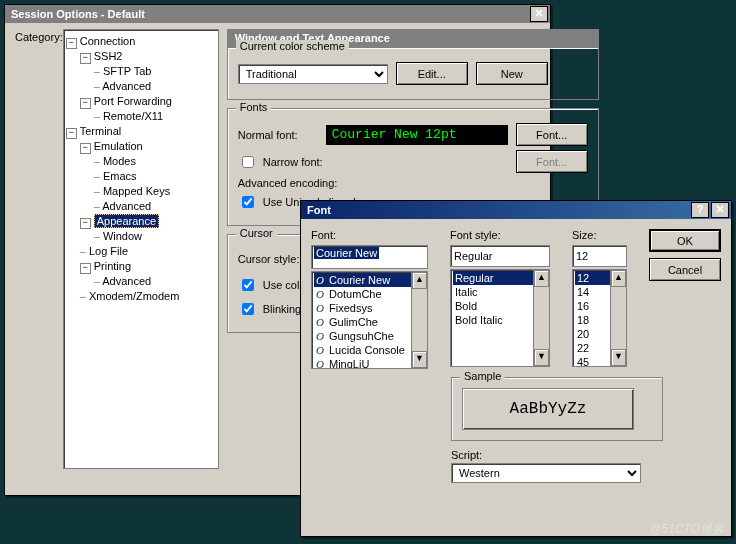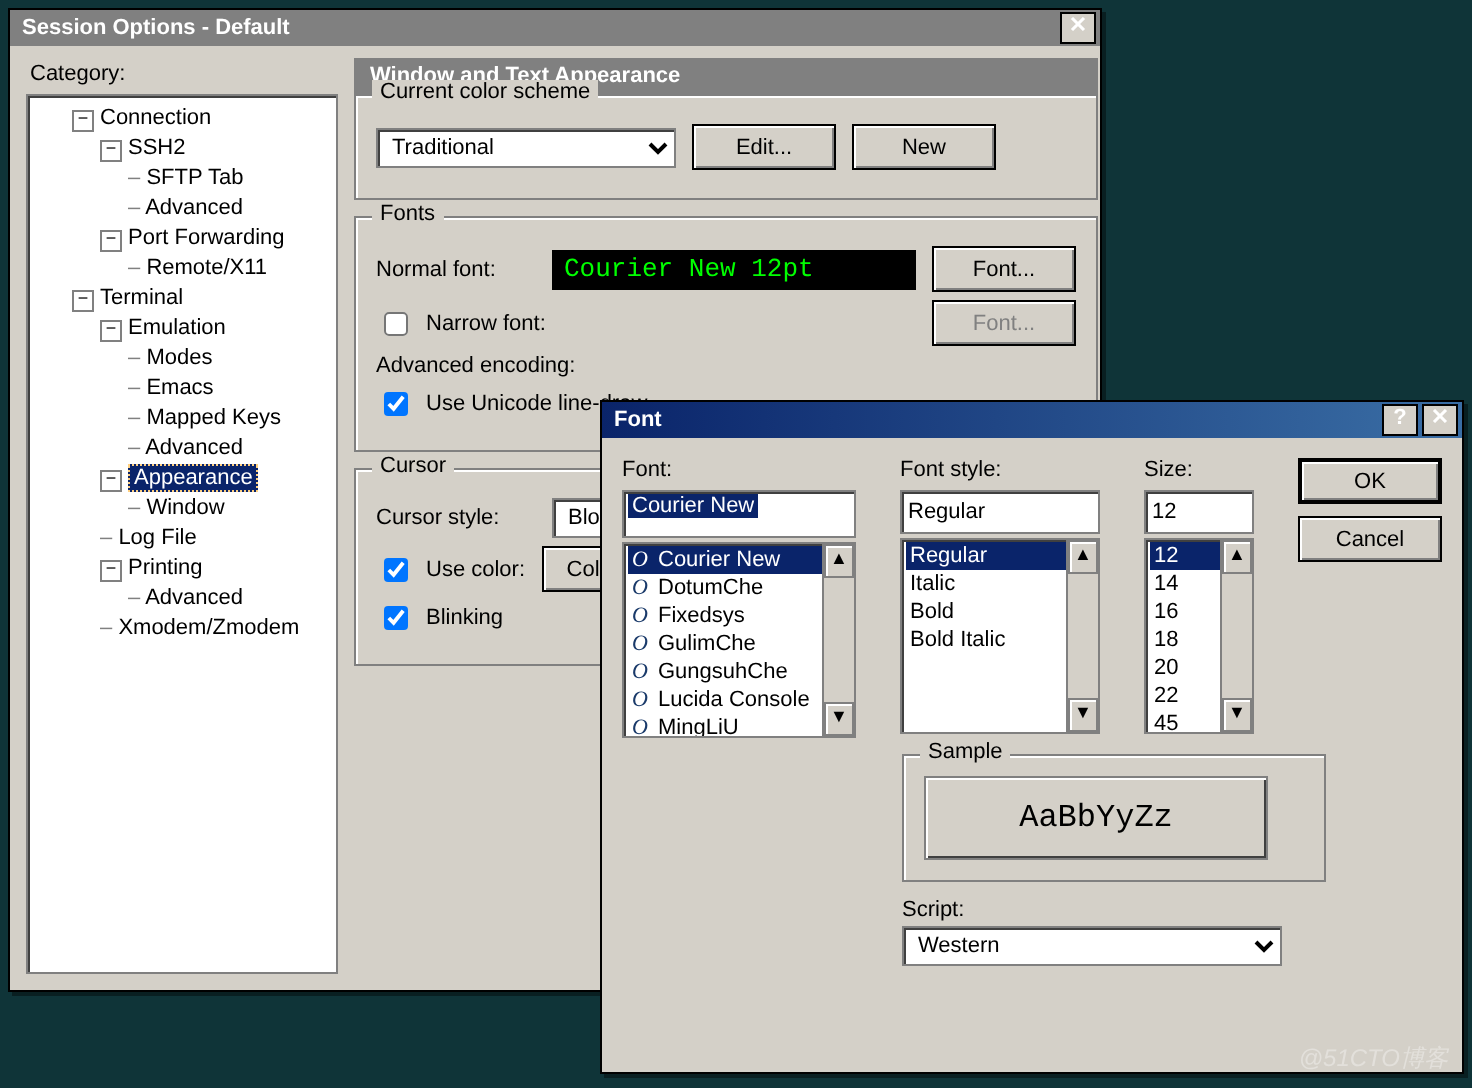--- a/index.html
+++ b/index.html
@@ -21,21 +21,21 @@
   .cb { display:inline-flex; align-items:center; gap:6px; }
   .cb input { width:12px; height:12px; }
   .group { border:1px solid #808080; box-shadow: inset 1px 1px 0 #fff; position:relative; padding:10px 10px 10px 10px; margin:0; }
   .group > .legend { position:absolute; top:-8px; left:8px; background:#d4d0c8; padding:0 4px; }
   .panelheader { background:#808080; color:#fff; font-weight:bold; padding:3px 8px; }
   
   #win-opts { left:4px; top:4px; width:545px; height:490px; }
   #win-opts .body { display:flex; padding:6px 8px 8px 8px; gap:8px; }
   #win-opts .cat-label { padding:2px 0 4px 2px; }
   .tree { width:150px; height:430px; background:#fff; border:1px solid #808080; box-shadow: inset 1px 1px 0 #404040; overflow:hidden; padding:4px 2px; font-size:11px; }
-  .tree .node { white-space:nowrap; line-height:15px;padding-left:20px; }
+  .tree .node { white-space:nowrap; line-height:15px; }
   .tree .spacer { display:inline-block; }
   .tree .tw { display:inline-block; width:9px; height:9px; border:1px solid #808080; text-align:center; line-height:7px; font-size:9px; margin-right:3px; background:#fff; }
   .tree .leaf-dash { color:#808080; }
   .tree .sel { background:#0a246a; color:#fff; border:1px dotted #ffd080; padding:0 2px; }
   .right { flex:1; }
   .right .section { margin-bottom:8px; }
   .row { display:flex; align-items:center; gap:8px; margin:4px 0; }
   .font-preview { width:170px; height:20px; background:#000; color:#00ff00; font-family:"Courier New",monospace; font-size:13px; display:flex; align-items:center; padding:0 6px; }
   
   #win-font { left:300px; top:200px; width:430px; height:335px; }
@@ -58,21 +58,21 @@
 <div class="stage">
 
 <div id="win-opts" class="window">
   <div class="titlebar">
     <span class="title">Session Options - Default</span>
     <div class="tbbtns">
       <div class="tbbtn">✕</div>
     </div>
   </div>
   <div class="body">
-    <div style="display:flex; flex-direction:column;">
+    <div style="display:flex; flex-direction:row;">
       <div class="cat-label">Category:</div>
       <div class="tree" id="tree">
             <div class="node"><span class="spacer" style="width: 0px;"></span><span class="tw">−</span><span>Connection</span></div>
             <div class="node"><span class="spacer" style="width: 14px;"></span><span class="tw">−</span><span>SSH2</span></div>
             <div class="node"><span class="spacer" style="width: 28px;"></span><span class="leaf-dash">– </span><span>SFTP Tab</span></div>
             <div class="node"><span class="spacer" style="width: 28px;"></span><span class="leaf-dash">– </span><span>Advanced</span></div>
             <div class="node"><span class="spacer" style="width: 14px;"></span><span class="tw">−</span><span>Port Forwarding</span></div>
             <div class="node"><span class="spacer" style="width: 28px;"></span><span class="leaf-dash">– </span><span>Remote/X11</span></div>
             <div class="node"><span class="spacer" style="width: 0px;"></span><span class="tw">−</span><span>Terminal</span></div>
             <div class="node"><span class="spacer" style="width: 14px;"></span><span class="tw">−</span><span>Emulation</span></div>

